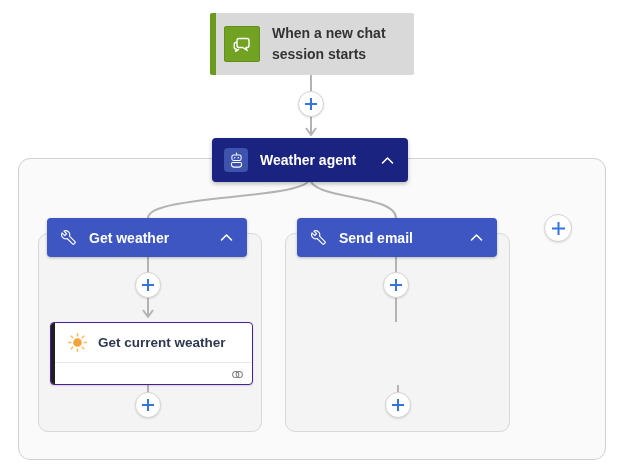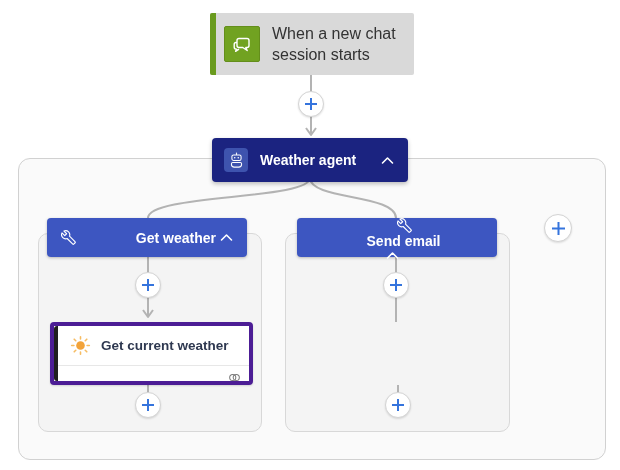--- a/index.html
+++ b/index.html
@@ -15,41 +15,41 @@
 
   
   svg.wires{position:absolute;left:0;top:0;z-index:3;pointer-events:none;}
 
   
   .trigger{position:absolute;left:210px;top:13px;width:204px;height:62px;
     background:#d9d9d9;border-radius:2px;display:flex;align-items:center;z-index:4;cursor:pointer;}
   .trigger .accent{position:absolute;left:0;top:0;width:6px;height:100%;background:#6a9b1e;border-radius:2px 0 0 2px;}
   .trigger .t-icon{width:34px;height:34px;margin-left:14px;background:#71a221;border:1px solid #648e1b;
     border-radius:2px;display:flex;align-items:center;justify-content:center;flex:0 0 auto;}
-  .trigger .t-title{margin-left:12px;width:142px;font-size:16px;font-weight:400;color:#333333;line-height:21px;}
+  .trigger .t-title{margin-left:12px;width:142px;font-size:14px;font-weight:700;color:#333333;line-height:21px;}
 
   
   .agent{position:absolute;left:212px;top:138px;width:196px;height:44px;background:#1b2380;
     border-radius:4px;display:flex;align-items:center;z-index:4;cursor:pointer;
     box-shadow:0 2px 4px rgba(0,0,0,.25);}
   .agent .chip{width:24px;height:24px;margin-left:12px;background:#3e53ae;border-radius:4px;
     display:flex;align-items:center;justify-content:center;flex:0 0 auto;}
   .agent .a-label{margin-left:12px;font-size:14px;font-weight:700;color:#ffffff;flex:1;}
   .chev-btn{background:none;border:none;padding:2px 4px;margin-right:10px;cursor:pointer;display:flex;align-items:center;}
 
   
   .tool-header{position:absolute;top:218px;width:200px;height:39px;background:#3d56c1;border-radius:4px;
     display:flex;align-items:center;z-index:4;cursor:pointer;box-shadow:0 1px 3px rgba(0,0,0,.25);}
-  .tool-header.h1{left:47px;text-align:right;}
-  .tool-header.h2{left:297px;flex-direction:column;}
+  .tool-header.h1{left:47px;}
+  .tool-header.h2{left:297px;}
   .tool-header .w-icon{margin-left:14px;display:flex;align-items:center;flex:0 0 auto;}
   .tool-header .h-label{margin-left:13px;font-size:14px;font-weight:700;color:#ffffff;flex:1;}
 
   
-  .card{position:absolute;top:322px;height:63px;background:#ffffff;border:4px solid #4c1d95;border-radius:4px;
+  .card{position:absolute;top:322px;height:63px;background:#ffffff;border:1px solid #4c1d95;border-radius:4px;
     box-shadow:0 1px 2px rgba(0,0,0,.14);z-index:4;cursor:pointer;box-sizing:border-box;}
   .card.c1{left:50px;width:203px;}
   .card.c2{left:298px;width:202px;}
   .card .bar{position:absolute;left:0;top:0;bottom:0;width:4px;border-radius:3px 0 0 3px;}
   .card.c1 .bar{background:#1f1f1f;}
   .card.c2 .bar{background:#0f6cbd;}
   .card .row{height:39px;display:flex;align-items:center;}
   .card .c-icon{margin-left:15px;width:22px;height:22px;display:flex;align-items:center;justify-content:center;flex:0 0 auto;}
   .card .c-title{margin-left:10px;font-size:13.5px;font-weight:600;color:#2e3850;white-space:nowrap;}
   .card .foot{height:22px;border-top:1px solid #e7e7e7;display:flex;align-items:center;justify-content:flex-end;}

